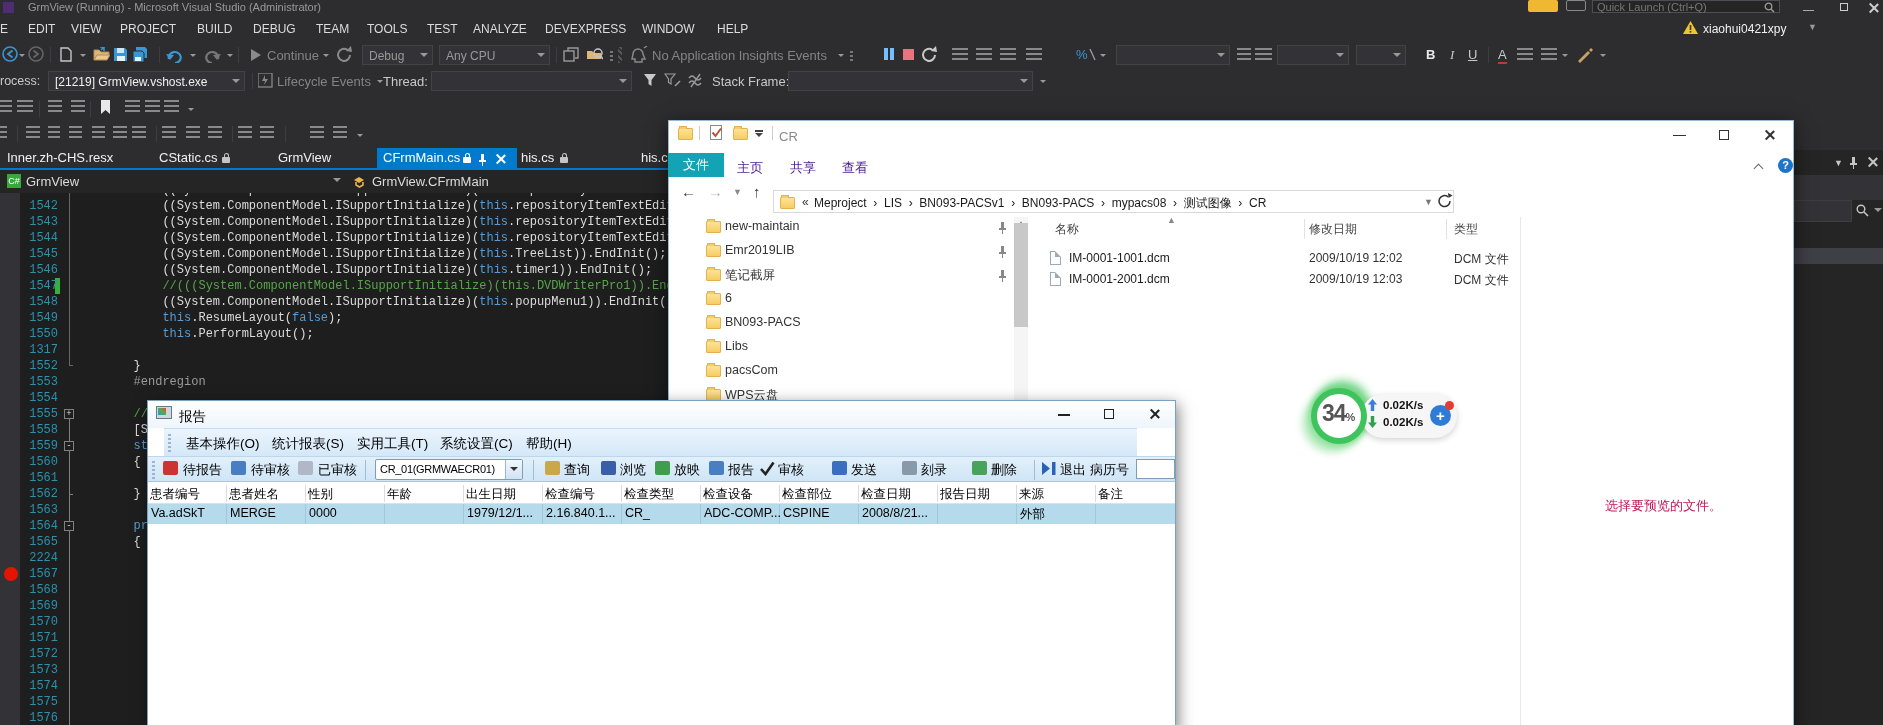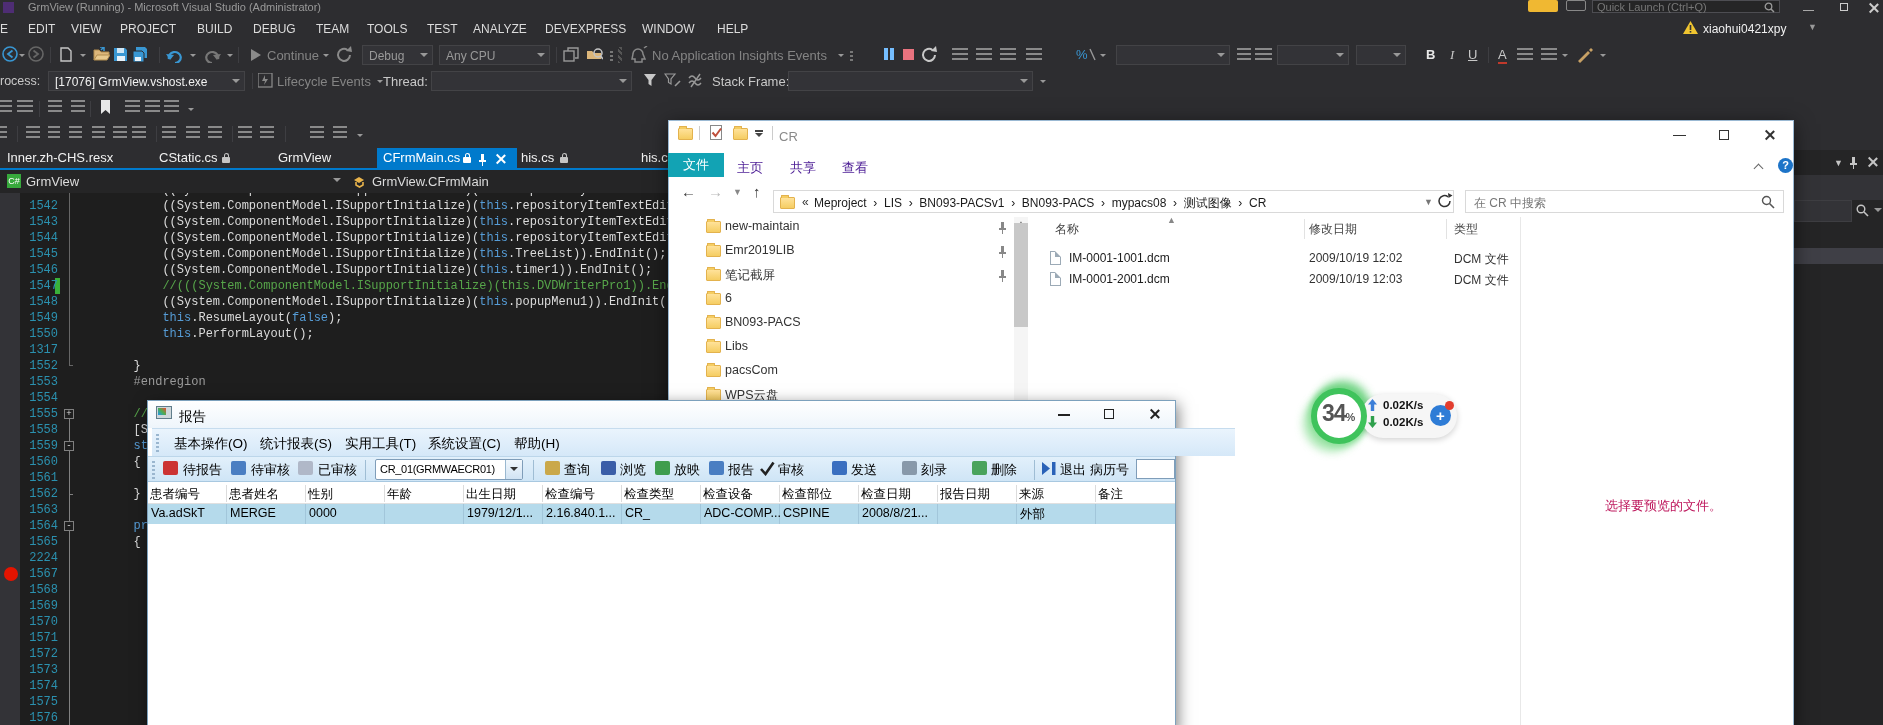--- a/index.html
+++ b/index.html
@@ -222,21 +222,21 @@
       <span class="gico" style="left:1541px;width:16px"></span>
       <span class="car" style="left:1562px"></span>
       <svg class="ab" style="left:1576px;top:4px" width="18" height="17" viewBox="0 0 18 17">
         <path d="M2 15 L12 5 l2 2 L4 17 z M13 4 l2-2 2 2 -2 2 z" fill="#c8a165"></path>
       </svg>
       <span class="car" style="left:1600px"></span>
     </div>
 <div class="ab" id="tb2">
       <span class="tlab2" style="left:0">rocess:</span>
       <div class="combo" style="left:48px;width:197px;color:#f1f1f1">
-        <span class="cv">[17076] GrmView.vshost.exe</span>
+        <span class="cv">[21219] GrmView.vshost.exe</span>
         <span class="ca"></span>
       </div>
       <span class="sep" style="left:252px"></span>
       <svg class="ab" style="left:258px;top:5px" width="15" height="15" viewBox="0 0 15 15">
         <rect x="0" y="0" width="14" height="14" fill="none" stroke="#888" stroke-width="1.3"></rect>
         <path d="M7 2 L4 8 h3 l-1 4 l4-6 h-3 z" fill="#888"></path>
       </svg>
       <span class="tlab" style="left:277px;font-size:13px">Lifecycle Events</span>
       <span class="car" style="left:377px"></span>
       <span class="tlab2" style="left:383px;font-size:13px">Thread:</span>
@@ -436,27 +436,20 @@
  <div class="ab" style="left:104px;top:69px;width:681px;height:23px;border:1px solid #d9d9d9">
    <span class="folder" style="left:6px;top:6px"></span>
    <span class="ab" style="left:28px;top:4px;color:#333">«</span>
    <span class="ab" style="left:40px;top:4px;color:#1a1a1a">Meproject&nbsp;&nbsp;›&nbsp;&nbsp;LIS&nbsp;&nbsp;›&nbsp;&nbsp;BN093-PACSv1&nbsp;&nbsp;›&nbsp;&nbsp;BN093-PACS&nbsp;&nbsp;›&nbsp;&nbsp;mypacs08&nbsp;&nbsp;›&nbsp;&nbsp;测试图像&nbsp;&nbsp;›&nbsp;&nbsp;CR</span>
    <span class="ab" style="left:650px;top:6px;color:#777;font-size:9px">▼</span>
  </div>
  <svg class="ab" style="left:768px;top:72px" width="16" height="16" viewBox="0 0 16 16">
         <path d="M13 8 a5.5 5.5 0 1 1 -2-4.2" fill="none" stroke="#333" stroke-width="1.5"></path>
         <path d="M11 0 L11.5 5 L15.5 2.5 z" fill="#333"></path>
       </svg>
- <div class="ab" style="left:796px;top:69px;width:319px;height:23px;border:1px solid #d9d9d9">
-   <span class="ab" style="left:8px;top:4px;color:#777">在 CR 中搜索</span>
-   <svg class="ab" style="left:295px;top:4px" width="14" height="14" viewBox="0 0 14 14">
-          <circle cx="5.5" cy="5.5" r="4" fill="none" stroke="#555" stroke-width="1.4"></circle>
-          <path d="M8.5 8.5 L13 13" stroke="#555" stroke-width="1.6"></path>
-        </svg>
- </div>
 
  <span class="folder" style="left:37px;top:100px"></span>
       <span class="navitem" style="top:98px">new-maintain</span>
       <span class="ping" style="left:332px;top:101px;color:#888"></span>
       <span class="folder" style="left:37px;top:124px"></span>
       <span class="navitem" style="top:122px">Emr2019LIB</span>
       <span class="ping" style="left:332px;top:125px;color:#888"></span>
       <span class="folder" style="left:37px;top:148px"></span>
       <span class="navitem" style="top:146px">笔记截屏</span>
       <span class="ping" style="left:332px;top:149px;color:#888"></span>
@@ -501,21 +494,21 @@
 
  <div class="ab" style="left:0;top:0;width:1027px;height:27px;background:linear-gradient(#ffffff,#eef5fb)">
    <span class="ab" style="left:8px;top:5px;width:16px;height:13px;background:#cfd8dc;border:1px solid #607d8b"></span>
    <span class="ab" style="left:10px;top:7px;width:8px;height:7px;background:linear-gradient(45deg,#2196f3,#4caf50 50%,#f44336)"></span>
    <span class="ttxt" style="left:31px">报告</span>
    <span class="ab" style="left:910px;top:13px;width:12px;height:2px;background:#222"></span>
    <span class="ab" style="left:956px;top:8px;width:10px;height:10px;border:1.5px solid #222"></span>
    <span class="xg" style="left:1002px;top:8px;color:#222"></span>
  </div>
 
- <div class="ab" style="left:4px;top:27px;width:1083px;height:28px;background:linear-gradient(#eaf4fd,#d5e8f8);border-top:1px solid #c6dcee">
+ <div class="ab" style="left:16px;top:27px;width:973px;height:28px;background:linear-gradient(#eaf4fd,#d5e8f8);border-top:1px solid #c6dcee">
    <span class="gripv" style="left:4px;top:5px"></span>
    <span class="mtxt" style="left:22px;top:6px">基本操作(O)</span>
    <span class="mtxt" style="left:108px;top:6px">统计报表(S)</span>
    <span class="mtxt" style="left:193px;top:6px">实用工具(T)</span>
    <span class="mtxt" style="left:276px;top:6px">系统设置(C)</span>
    <span class="mtxt" style="left:362px;top:6px">帮助(H)</span>
  </div>
 
  <div class="ab" style="left:0;top:55px;width:1027px;height:26px;background:linear-gradient(#e2f0fb,#cfe5f6);border-top:1px solid #bcd6ea;border-bottom:1px solid #a8c8e0">
    <span class="gripv" style="left:4px;top:4px"></span>

